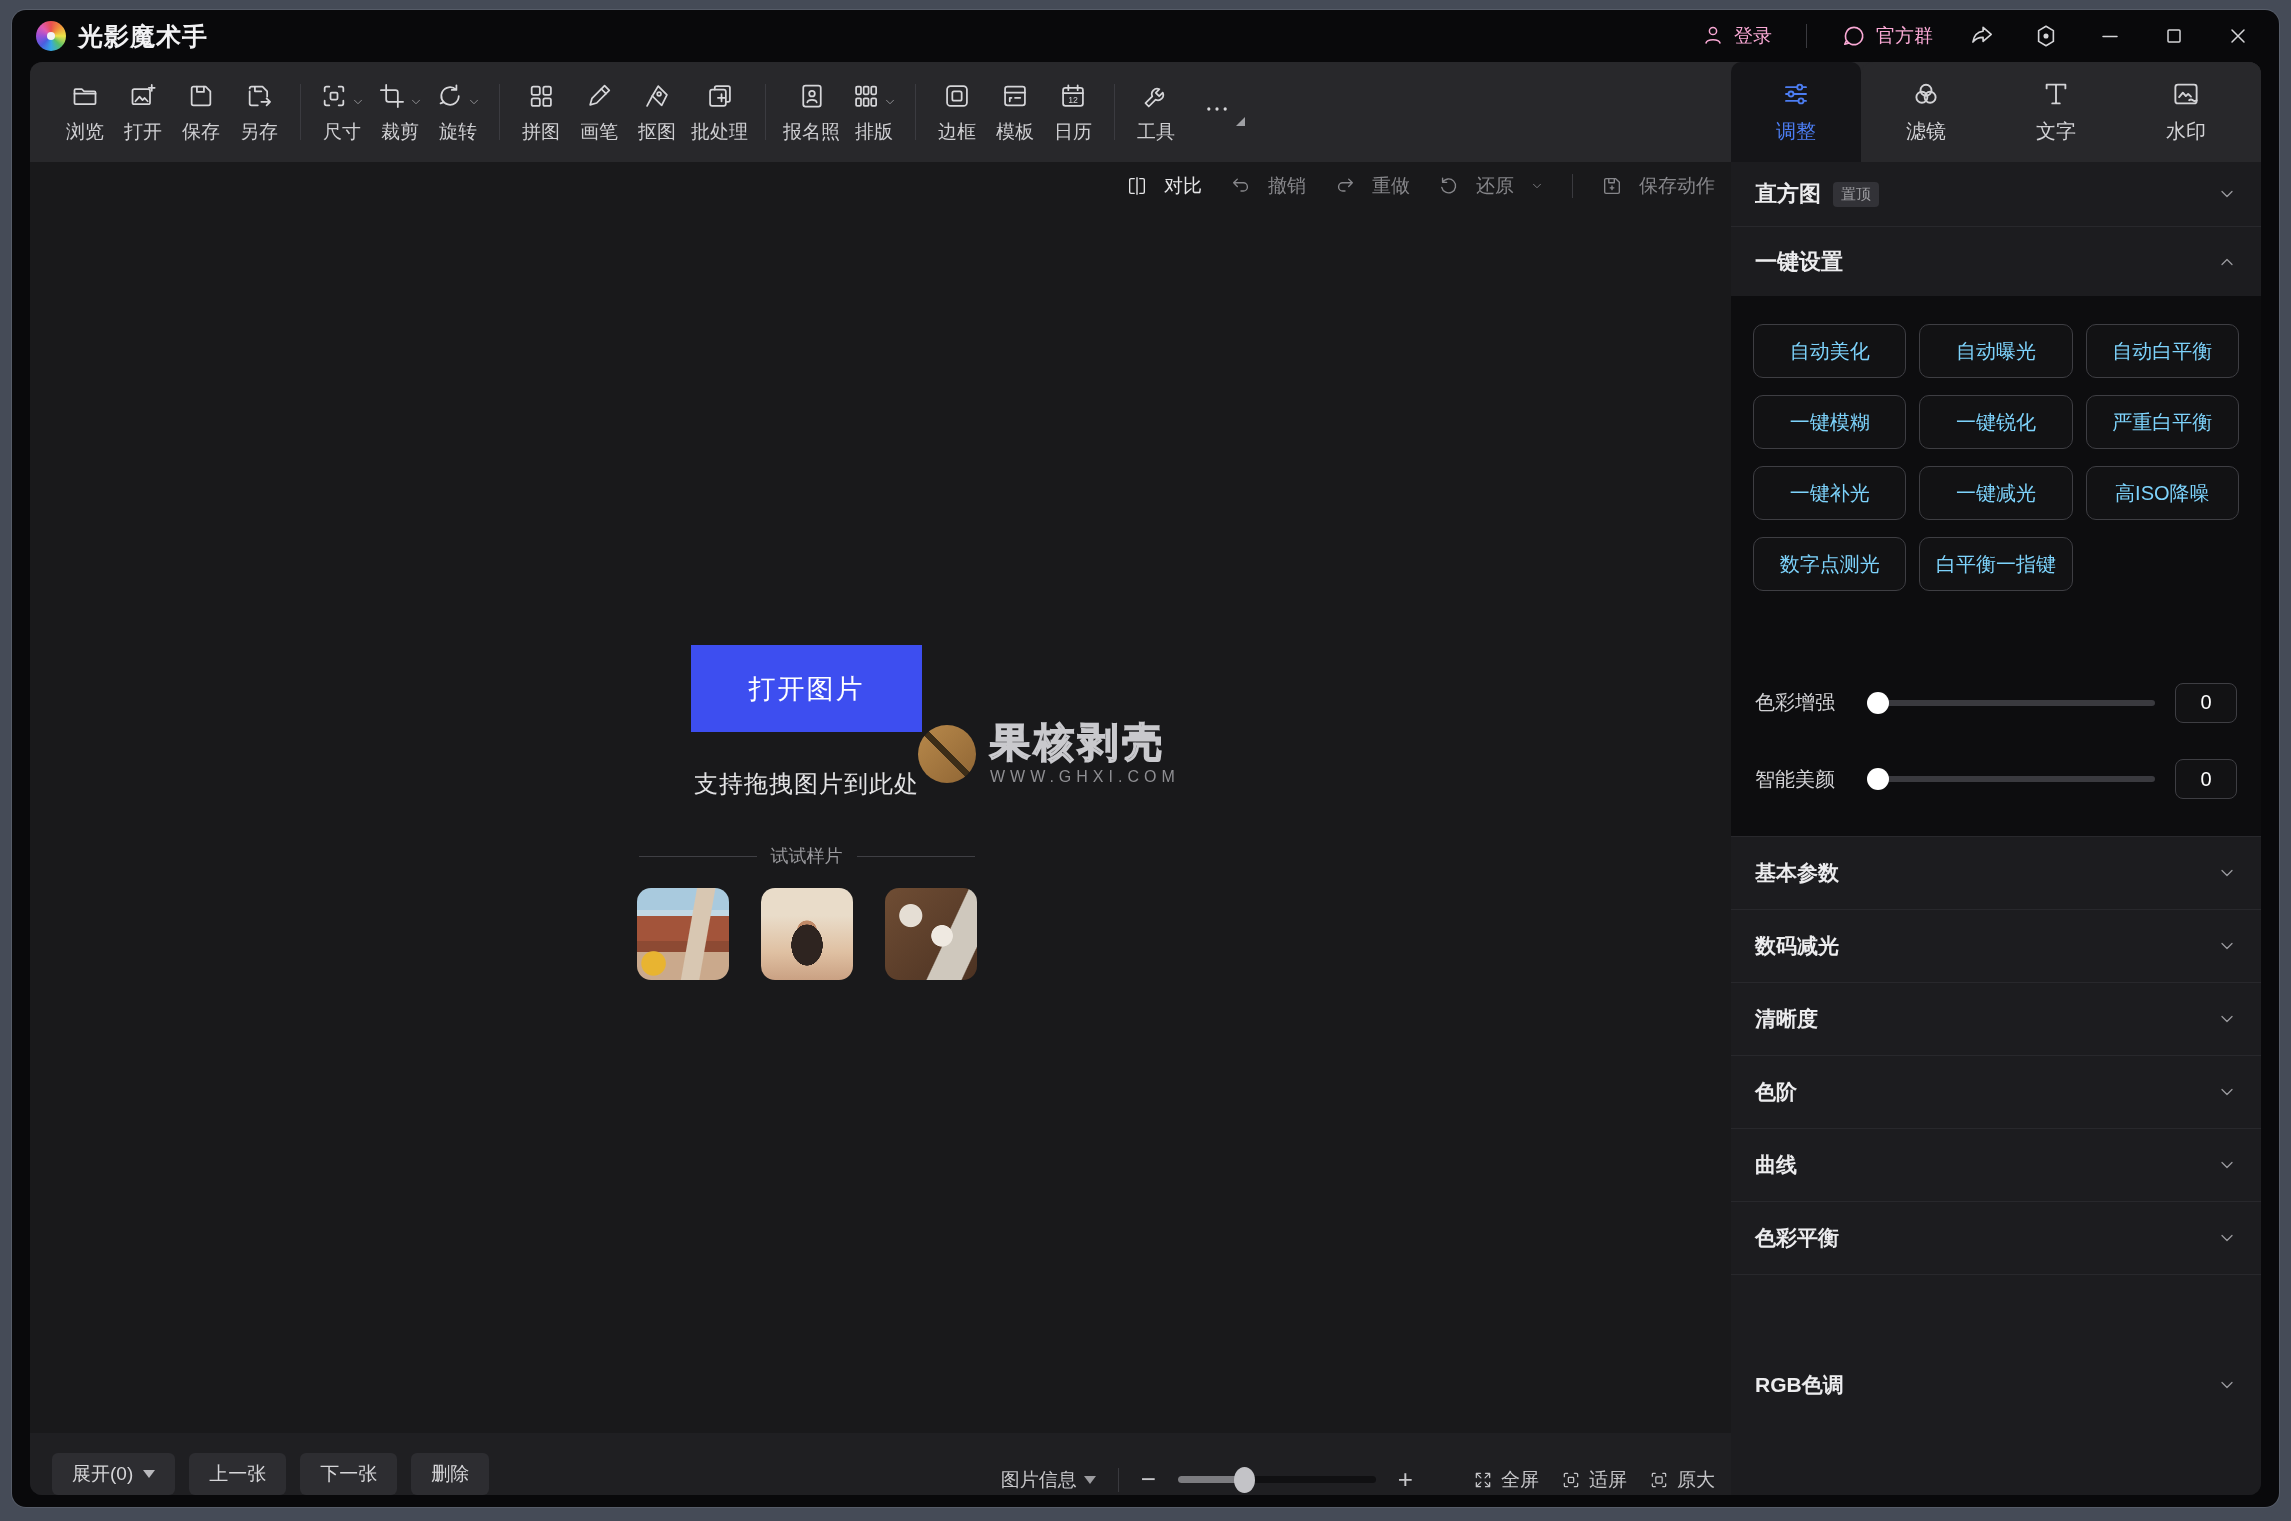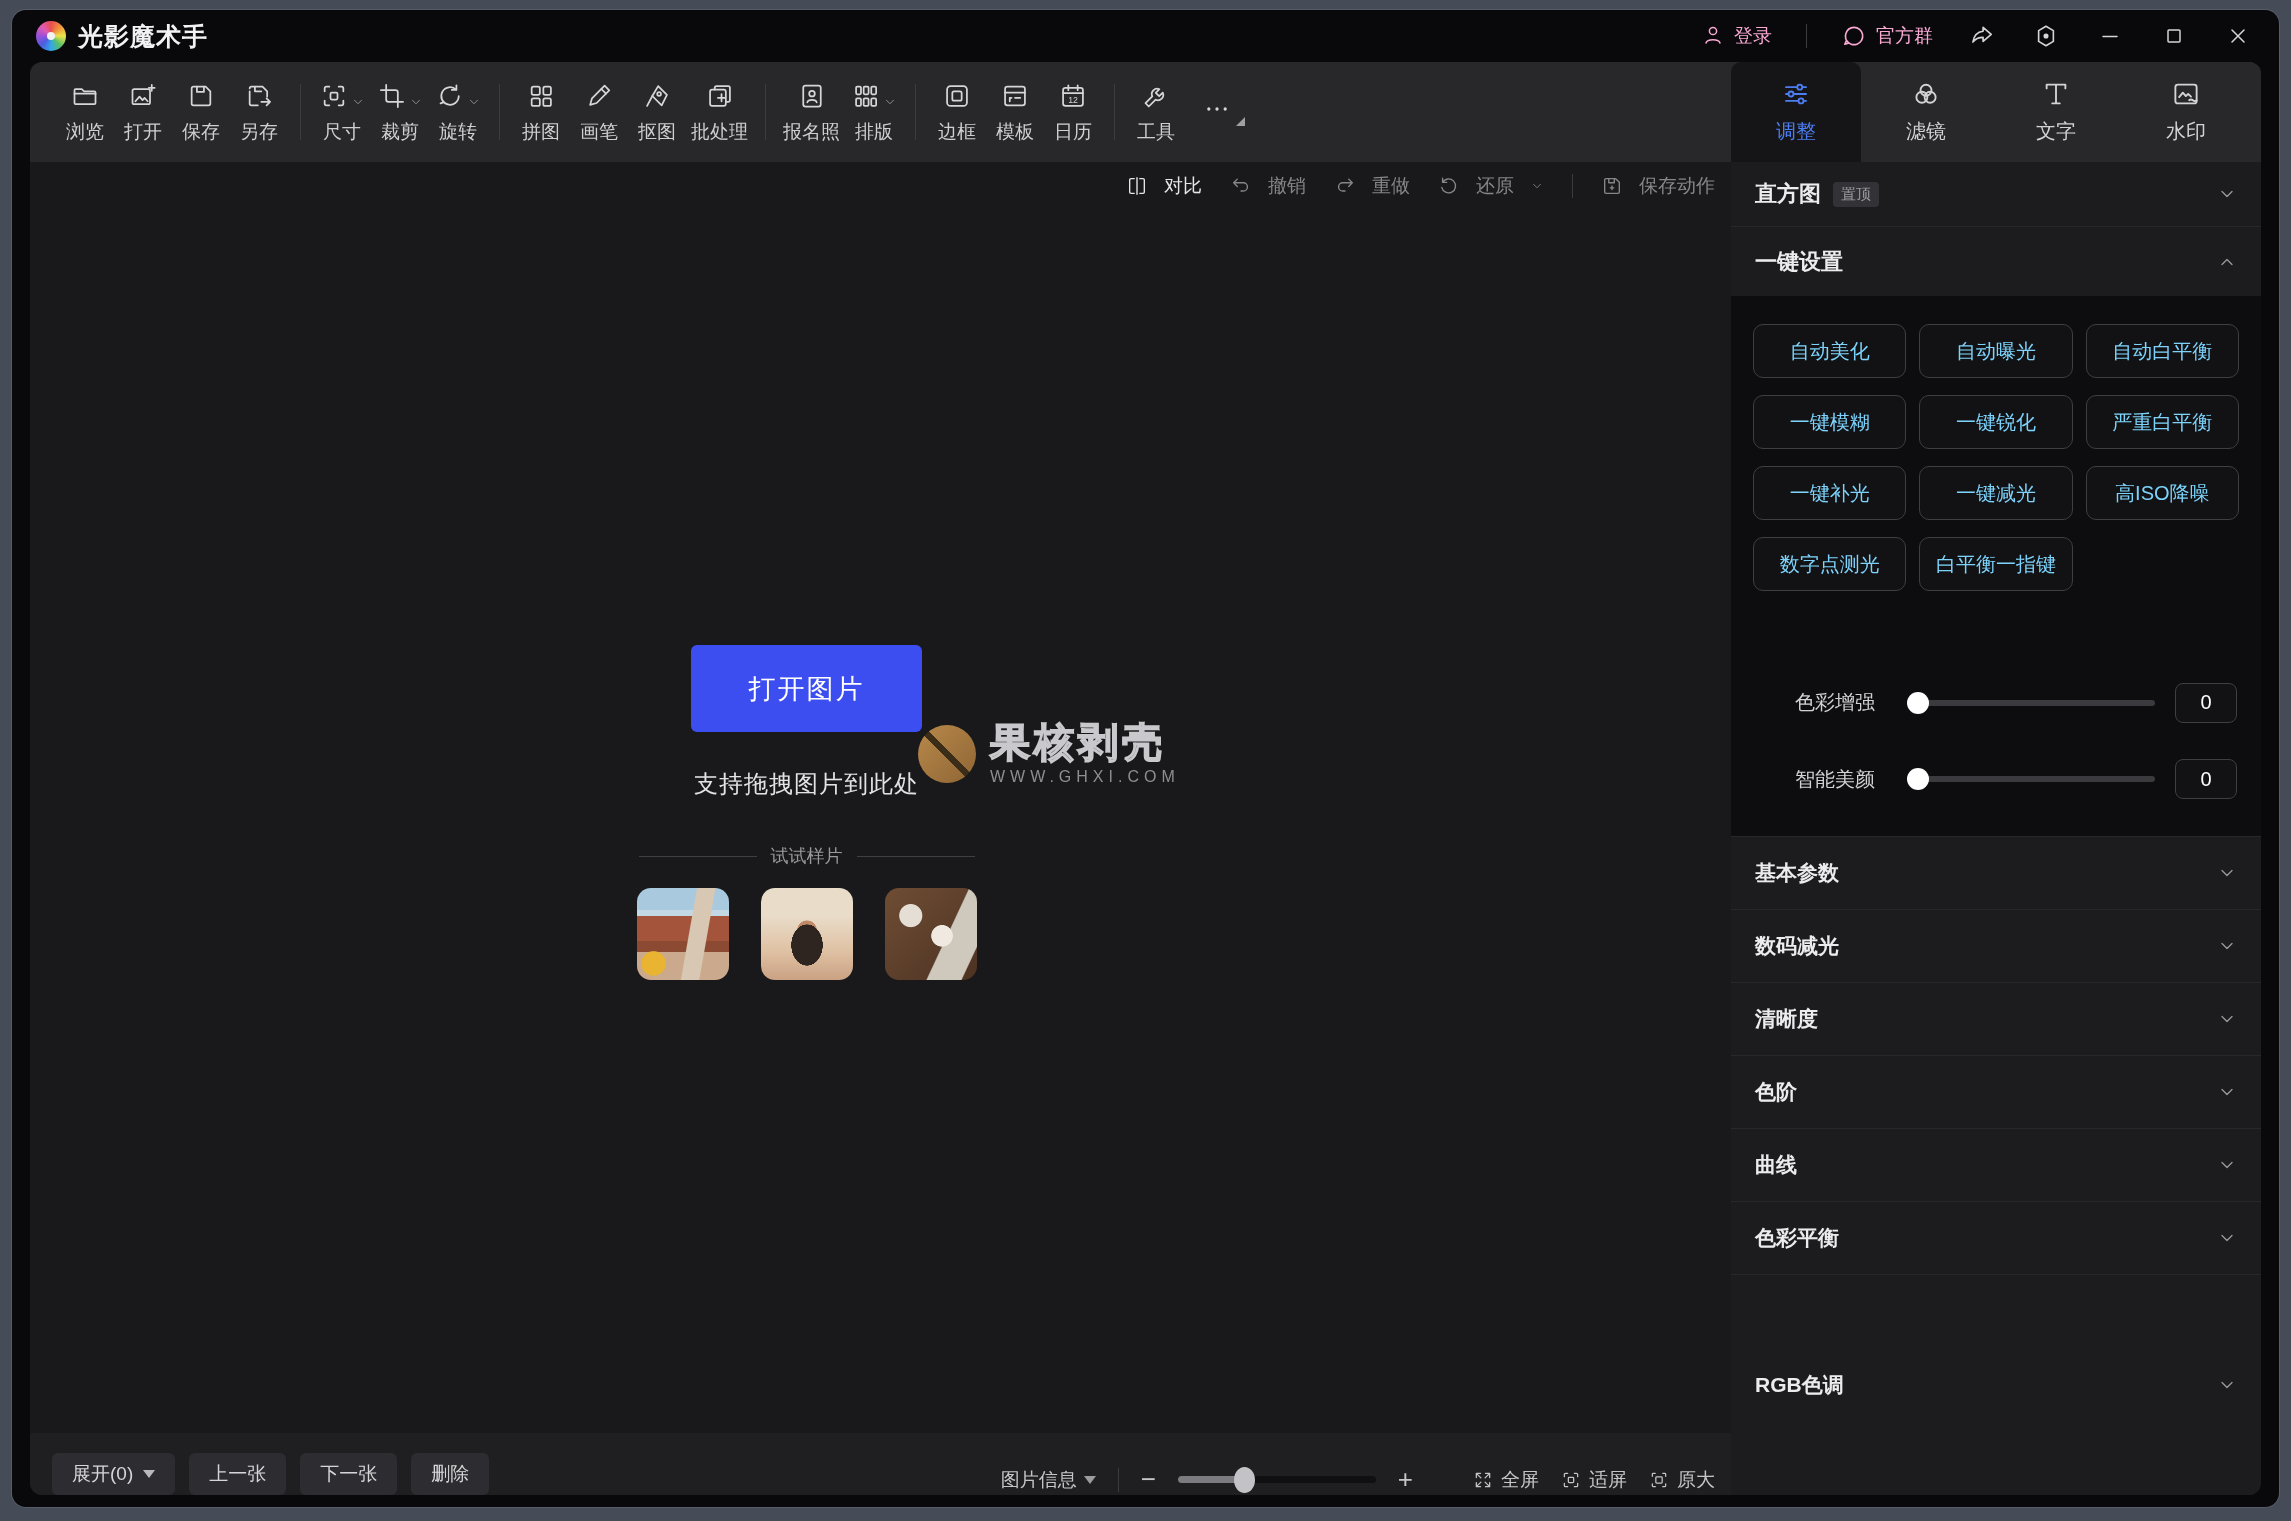--- a/index.html
+++ b/index.html
@@ -54,21 +54,21 @@
 
   
   .actionbar { position:absolute; top:0; right:16px; height:48px; display:flex; align-items:center; gap:28px; }
   .act { display:flex; align-items:center; gap:16px; font-size:19px; }
   .act.on { color:#e6e6e8; }
   .act.off { color:#86868a; }
 
   
   .centercol { position:absolute; left:50%; top:483px; width:240px; margin-left:-194px;
                display:flex; flex-direction:column; align-items:center; }
-  .openbtn { width:231px; height:87px; border:none; border-radius:6px; background:#3d4ef0;
+  .openbtn { width:231px; height:87px; border:none; border-radius:0; background:#3d4ef0;
              color:#ffffff; font-size:27px; font-family:inherit; letter-spacing:2px; }
   .draghint { margin-top:36px; font-size:24px; color:#e3e3e5; white-space:nowrap; letter-spacing:1px; }
   .samplesrow { margin-top:44px; display:flex; align-items:center; gap:14px; white-space:nowrap; }
   .hline { width:118px; height:1px; background:#3f3f44; }
   .samplestxt { font-size:18px; color:#9a9a9e; }
   .thumbs { margin-top:20px; display:flex; gap:32px; }
   .thumb { width:92px; height:92px; border-radius:14px; }
   .thumb.t1 { background:
       radial-gradient(circle at 18% 82%, #e8b431 0 11%, transparent 12%),
       linear-gradient(100deg, transparent 55%, #d8c7b2 56% 72%, transparent 73%),
@@ -119,21 +119,21 @@
   .h-hist { height:64px; }
   .h-quick { height:70px; }
   .h-ai { height:70px; }
   .pcontent { background:#0d0d0f; flex:none; }
   .qgrid { height:344px; padding:28px 22px 0 22px; display:grid;
            grid-template-columns:repeat(3,1fr); grid-auto-rows:54px; gap:17px 13px; }
   .qbtn { border:1.5px solid #3e3e43; border-radius:10px; background:#121214; color:#7dd3fc;
           font-size:20px; font-family:inherit; }
   .aibox { height:196px; padding:6px 24px 0 24px; display:flex; flex-direction:column; justify-content:space-evenly; }
   .sliderrow { display:flex; align-items:center; }
-  .slabel { width:100px; font-size:20px; color:#d2d2d5; white-space:nowrap;margin-left:40px; }
+  .slabel { width:100px; font-size:20px; color:#d2d2d5; white-space:nowrap; }
   .strack { flex:1; height:6px; border-radius:3px; background:#3a3a3f; position:relative; margin:0 20px 0 14px; }
   .shandle { position:absolute; left:-2px; top:-8px; width:22px; height:22px; border-radius:50%; background:#ffffff; }
   .svalbox { width:62px; height:40px; border:1px solid #3e3e43; border-radius:8px; background:#121214;
              color:#ffffff; font-size:20px; display:flex; align-items:center; justify-content:center; }
   .psec { height:73px; display:flex; align-items:center; padding:0 24px; }
   .psec:last-child { flex:1; }
   .psec .ptitle { font-size:21px; }
 </style>
 </head>
 <body>

